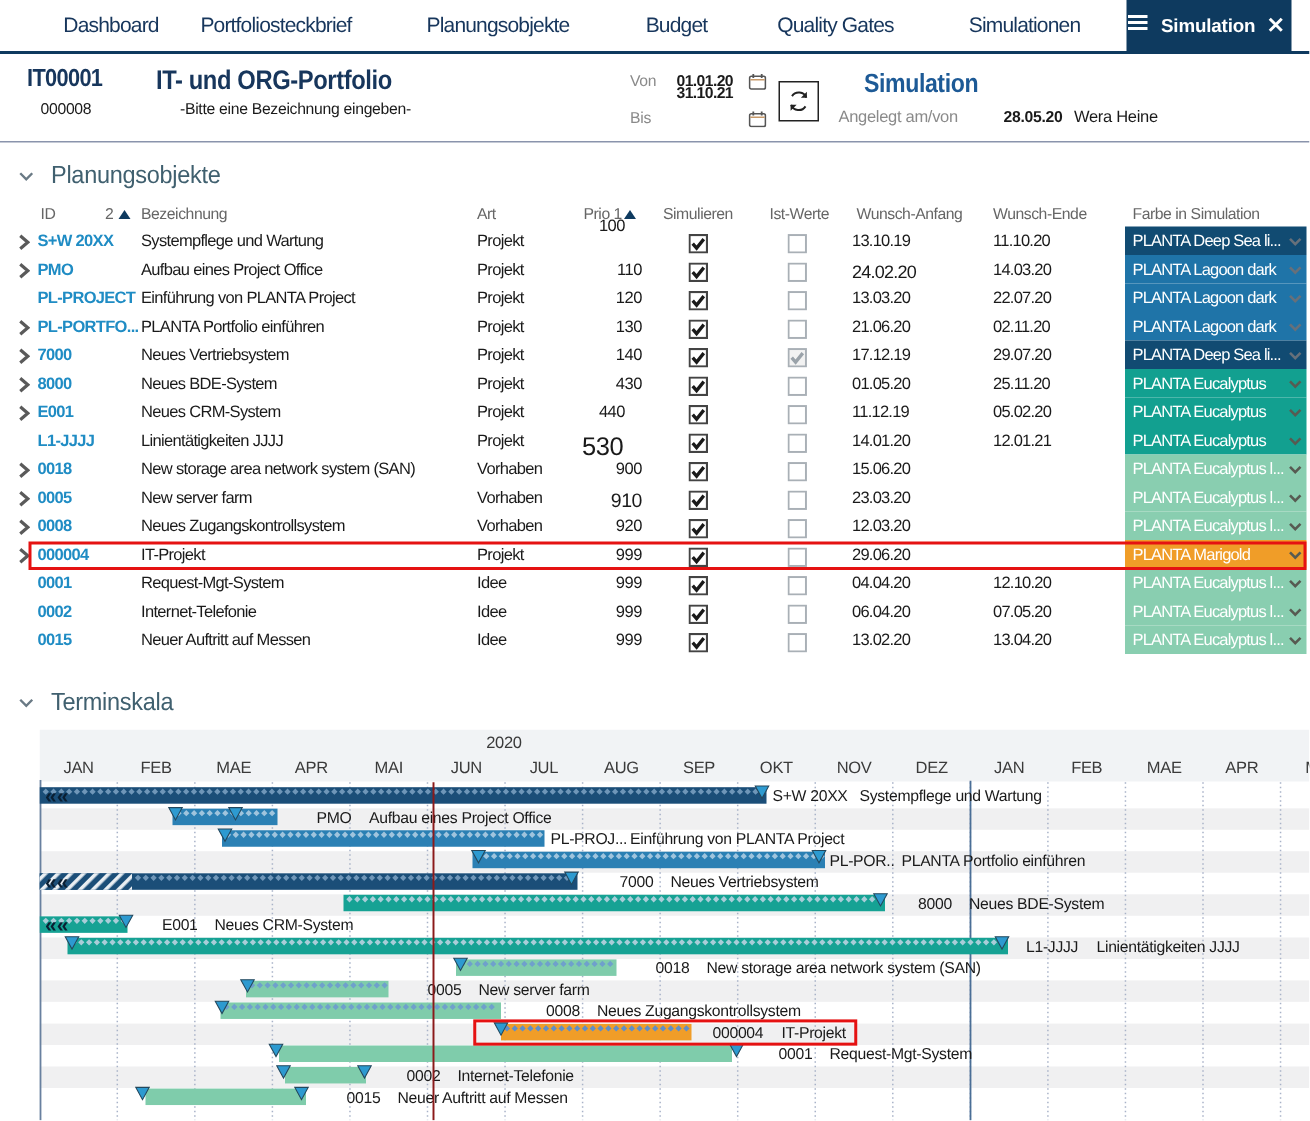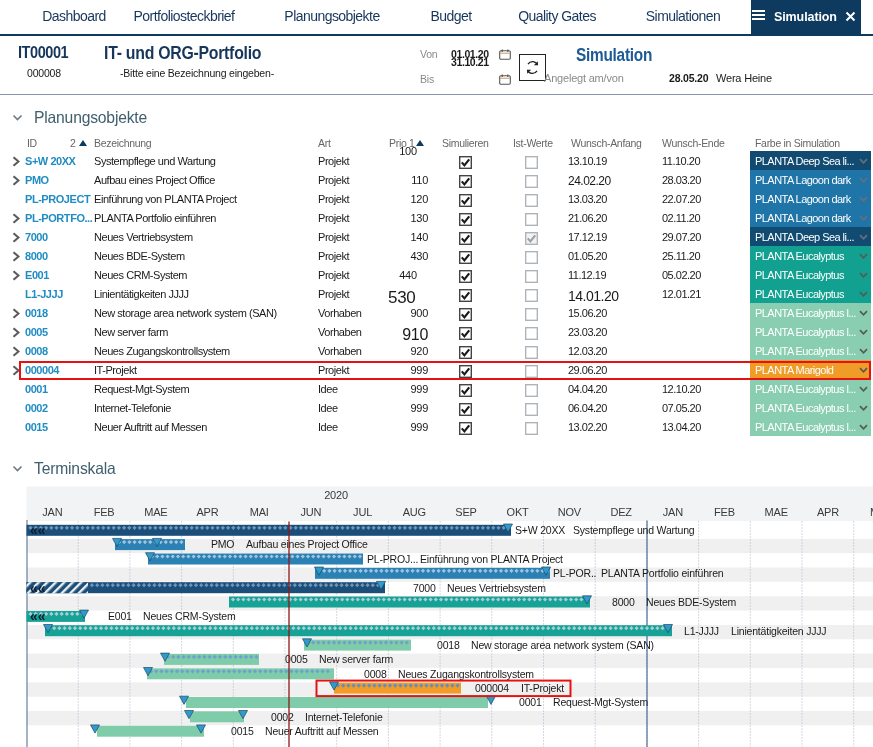--- a/index.html
+++ b/index.html
@@ -44,21 +44,21 @@
     <line x1="1.2" y1="4.2" x2="10.8" y2="4.2" stroke="#c89a6a" stroke-width="1"></line>
   </svg>
 <div class="ab" style="left:519px;top:54px;width:27px;height:27px;border:1.6px solid #222"></div>
 <svg class="ab" style="left:524px;top:59px" width="17" height="17" viewBox="0 0 17 17">
     <path d="M13.6 6.1A5.4 5.4 0 0 0 4 5.1" fill="none" stroke="#222" stroke-width="1.3"></path>
     <path d="M3.4 10.9a5.4 5.4 0 0 0 9.6 1" fill="none" stroke="#222" stroke-width="1.3"></path>
     <path d="M13.9 2.2v4h-4z" fill="#222"></path>
     <path d="M3.1 14.8v-4h4z" fill="#222"></path>
   </svg>
 <div class="ab bd" style="left:576px;top:45px;font-size:17.5px;letter-spacing:-0.3px;color:#1d5a96;transform:scaleX(0.88);transform-origin:0 0">Simulation</div>
-<div class="ab" style="left:544px;top:71.5px;font-size:11px;letter-spacing:-0.2px;color:#8a8a8a">Angelegt am/von</div>
+<div class="ab" style="left:559px;top:71.5px;font-size:11px;letter-spacing:-0.2px;color:#8a8a8a">Angelegt am/von</div>
 <div class="ab bd" style="left:669px;top:71.5px;font-size:10.5px;letter-spacing:-0.2px;color:#1a1a1a">28.05.20</div>
 <div class="ab" style="left:716px;top:71.5px;font-size:11px;letter-spacing:-0.2px;color:#1a1a1a">Wera Heine</div>
 <div class="ab" style="left:0;top:93.5px;width:873px;height:1.6px;background:#8a94ac"></div>
 <svg class="ab" style="left:12px;top:113.5px" width="11" height="8">
     <path d="M1.5 1.5l4 4 4-4" fill="none" stroke="#6a7a85" stroke-width="1.6"></path>
   </svg>
 <div class="ab" style="left:34px;top:107.5px;font-size:16.5px;letter-spacing:-0.2px;color:#40606f;transform:scaleX(0.95);transform-origin:0 0">Planungsobjekte</div>
 <div class="ab" style="left:27px;top:136.5px;font-size:10.5px;letter-spacing:-0.3px;color:#666">ID</div>
 <div class="ab" style="left:94px;top:136.5px;font-size:10.5px;letter-spacing:-0.3px;color:#666">Bezeichnung</div>
 <div class="ab" style="left:318px;top:136.5px;font-size:10.5px;letter-spacing:-0.3px;color:#666">Art</div>
@@ -101,21 +101,21 @@
 <div class="ab" style="left:318px;top:174px;font-size:11px;letter-spacing:-0.45px;color:#1a1a1a">Projekt</div>
 <div class="ab" style="left:388px;top:174px;width:40px;font-size:11px;letter-spacing:-0.3px;color:#1a1a1a;text-align:right">110</div>
 <svg class="ab" style="left:459px;top:174.5px" width="13" height="13" viewBox="0 0 13 13">
     <rect x="0.7" y="0.7" width="11.6" height="11.6" fill="#fff" stroke="#444" stroke-width="1.4"></rect>
     <path d="M2.8 6.4l2.6 3 4.8-6" fill="none" stroke="#1a1a1a" stroke-width="2.2"></path>
   </svg>
 <svg class="ab" style="left:525px;top:174.5px" width="13" height="13" viewBox="0 0 13 13">
     <rect x="0.7" y="0.7" width="11.6" height="11.6" fill="#fff" stroke="#a9b0b6" stroke-width="1.3"></rect>
   </svg>
 <div class="ab" style="left:568px;top:174px;font-size:12px;letter-spacing:-0.5px;color:#1a1a1a">24.02.20</div>
-<div class="ab" style="left:662px;top:174px;font-size:11px;letter-spacing:-0.5px;color:#1a1a1a">28.03.20</div>
+<div class="ab" style="left:662px;top:174px;font-size:11px;letter-spacing:-0.5px;color:#1a1a1a">14.03.20</div>
 <div class="ab" style="left:750px;top:170px;width:121px;height:19px;background:#1f74a8"></div>
 <div class="ab" style="left:755px;top:174px;font-size:11px;letter-spacing:-0.55px;color:#fff">PLANTA Lagoon dark</div>
 <svg class="ab" style="left:858.5px;top:176.5px" width="9" height="7">
     <path d="M1 1.2l3.5 3.6L8 1.2" fill="none" stroke="#67707a" stroke-width="1.7"></path>
   </svg>
 <div class="ab bd" style="left:25px;top:193px;font-size:11px;letter-spacing:-0.45px;color:#1f8cc4">PL-PROJECT</div>
 <div class="ab" style="left:94px;top:193px;font-size:11px;letter-spacing:-0.45px;color:#1a1a1a">Einführung von PLANTA Project</div>
 <div class="ab" style="left:318px;top:193px;font-size:11px;letter-spacing:-0.45px;color:#1a1a1a">Projekt</div>
 <div class="ab" style="left:388px;top:193px;width:40px;font-size:11px;letter-spacing:-0.3px;color:#1a1a1a;text-align:right">120</div>
 <svg class="ab" style="left:459px;top:193.5px" width="13" height="13" viewBox="0 0 13 13">
@@ -221,21 +221,21 @@
 <div class="ab" style="left:94px;top:288px;font-size:11px;letter-spacing:-0.45px;color:#1a1a1a">Linientätigkeiten JJJJ</div>
 <div class="ab" style="left:318px;top:288px;font-size:11px;letter-spacing:-0.45px;color:#1a1a1a">Projekt</div>
 <div class="ab" style="left:388px;top:288px;width:40px;font-size:17px;letter-spacing:-0.3px;color:#1a1a1a;text-align:left">530</div>
 <svg class="ab" style="left:459px;top:288.5px" width="13" height="13" viewBox="0 0 13 13">
     <rect x="0.7" y="0.7" width="11.6" height="11.6" fill="#fff" stroke="#444" stroke-width="1.4"></rect>
     <path d="M2.8 6.4l2.6 3 4.8-6" fill="none" stroke="#1a1a1a" stroke-width="2.2"></path>
   </svg>
 <svg class="ab" style="left:525px;top:288.5px" width="13" height="13" viewBox="0 0 13 13">
     <rect x="0.7" y="0.7" width="11.6" height="11.6" fill="#fff" stroke="#a9b0b6" stroke-width="1.3"></rect>
   </svg>
-<div class="ab" style="left:568px;top:288px;font-size:14px;letter-spacing:-0.5px;color:#1a1a1a">14.01.20</div>
+<div class="ab" style="left:568px;top:288px;font-size:11px;letter-spacing:-0.5px;color:#1a1a1a">14.01.20</div>
 <div class="ab" style="left:662px;top:288px;font-size:11px;letter-spacing:-0.5px;color:#1a1a1a">12.01.21</div>
 <div class="ab" style="left:750px;top:284px;width:121px;height:19px;background:#12a090"></div>
 <div class="ab" style="left:755px;top:288px;font-size:11px;letter-spacing:-0.55px;color:#fff">PLANTA Eucalyptus</div>
 <svg class="ab" style="left:858.5px;top:290.5px" width="9" height="7">
     <path d="M1 1.2l3.5 3.6L8 1.2" fill="none" stroke="#575b52" stroke-width="1.7"></path>
   </svg>
 <svg class="ab" style="left:11.5px;top:308px" width="8" height="11">
     <path d="M1.5 1.2L6.5 5.5 1.5 9.8" fill="none" stroke="#5a5a5a" stroke-width="2.1"></path>
   </svg>
 <div class="ab bd" style="left:25px;top:307px;font-size:11px;letter-spacing:-0.45px;color:#1f8cc4">0018</div>
@@ -254,21 +254,21 @@
 <div class="ab" style="left:755px;top:307px;font-size:11px;letter-spacing:-0.55px;color:#fff">PLANTA Eucalyptus l...</div>
 <svg class="ab" style="left:858.5px;top:309.5px" width="9" height="7">
     <path d="M1 1.2l3.5 3.6L8 1.2" fill="none" stroke="#575b52" stroke-width="1.7"></path>
   </svg>
 <svg class="ab" style="left:11.5px;top:327px" width="8" height="11">
     <path d="M1.5 1.2L6.5 5.5 1.5 9.8" fill="none" stroke="#5a5a5a" stroke-width="2.1"></path>
   </svg>
 <div class="ab bd" style="left:25px;top:326px;font-size:11px;letter-spacing:-0.45px;color:#1f8cc4">0005</div>
 <div class="ab" style="left:94px;top:326px;font-size:11px;letter-spacing:-0.45px;color:#1a1a1a">New server farm</div>
 <div class="ab" style="left:318px;top:326px;font-size:11px;letter-spacing:-0.45px;color:#1a1a1a">Vorhaben</div>
-<div class="ab" style="left:388px;top:326px;width:40px;font-size:16px;letter-spacing:-0.3px;color:#1a1a1a;text-align:right">910</div>
+<div class="ab" style="left:388px;top:326px;width:40px;font-size:13px;letter-spacing:-0.3px;color:#1a1a1a;text-align:right">910</div>
 <svg class="ab" style="left:459px;top:326.5px" width="13" height="13" viewBox="0 0 13 13">
     <rect x="0.7" y="0.7" width="11.6" height="11.6" fill="#fff" stroke="#444" stroke-width="1.4"></rect>
     <path d="M2.8 6.4l2.6 3 4.8-6" fill="none" stroke="#1a1a1a" stroke-width="2.2"></path>
   </svg>
 <svg class="ab" style="left:525px;top:326.5px" width="13" height="13" viewBox="0 0 13 13">
     <rect x="0.7" y="0.7" width="11.6" height="11.6" fill="#fff" stroke="#a9b0b6" stroke-width="1.3"></rect>
   </svg>
 <div class="ab" style="left:568px;top:326px;font-size:11px;letter-spacing:-0.5px;color:#1a1a1a">23.03.20</div>
 <div class="ab" style="left:750px;top:322px;width:121px;height:19px;background:#89ceb0"></div>
 <div class="ab" style="left:755px;top:326px;font-size:11px;letter-spacing:-0.55px;color:#fff">PLANTA Eucalyptus l...</div>

